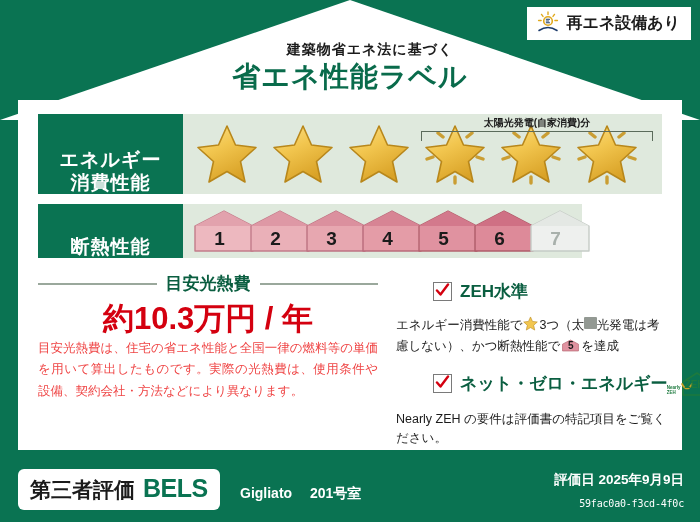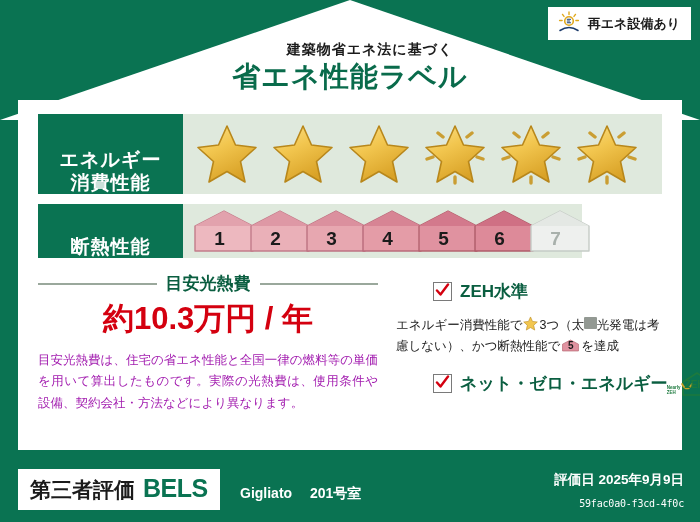--- a/index.html
+++ b/index.html
@@ -55,21 +55,21 @@
     background: #ffffff;
     border: 1px solid #0a7352;
     height: 33px;
     display: flex;
     align-items: center;
     gap: 7px;
     padding: 0 11px 0 9px;
     z-index: 7;
   }
   .renew-badge .txt {
-    font-size: 13px;
+    font-size: 16px;
     font-weight: bold;
     color: #1b1b1b;
     white-space: nowrap;
   }
 
   
   .heading-block {
     position: absolute;
     left: 0; top: 42px;
     width: 700px;
@@ -234,23 +234,23 @@
   .cost-amount {
     margin-top: 8px;
     text-align: center;
     font-size: 31px;
     font-weight: bold;
     color: #d4000f;
     letter-spacing: 0px;
     line-height: 1.05;
   }
   .cost-note {
-    margin-top: 14px;
+    margin-top: 2px;
     font-size: 12.5px;
-    color: #a21caf;
+    color: #ef4444;
     line-height: 1.75;
     text-align: justify;
   }
 
   
   .check-col {
     position: absolute;
     left: 378px;
     top: 180px;
     width: 270px;
@@ -337,20 +337,21 @@
   .footer-bels {
     position: absolute;
     left: 18px;
     bottom: 12px;
     background: #ffffff;
     padding: 5px 12px 6px 12px;
     display: flex;
     align-items: baseline;
     gap: 8px;
     z-index: 6;
+    border-radius: 6px;
   }
   .footer-bels .f-jp {
     font-size: 21px;
     font-weight: bold;
     color: #1b1b1b;
     letter-spacing: 0px;
   }
   .footer-bels .f-bels {
     font-size: 25px;
     font-weight: bold;
@@ -429,20 +430,24 @@
 
   <div class="card">
 
     <div class="perf-row" id="row-energy">
       <div class="perf-label">
         <span>エネルギー</span>
         <span>消費性能</span>
       </div>
       <div class="perf-value">
 
+        <div class="solar-bracket">
+          <div class="bk-text">太陽光発電(自家消費)分</div>
+          <div class="bk-line"></div>
+        </div>
 
         <div class="stars-wrap">
           <div class="star-cell">
             <svg width="64" height="62" viewBox="0 0 64 62">
               <defs>
                   <linearGradient id="g1" x1="0" y1="0" x2="0.5" y2="1">
                 <stop offset="0%" stop-color="#fbe08a"></stop>
                     <stop offset="45%" stop-color="#f2c64f"></stop>
                     <stop offset="100%" stop-color="#d9a227"></stop>
               </linearGradient>
@@ -601,20 +606,21 @@
               <path d="M17 2 L31 11 L31 24 L3 24 L3 11 Z" fill="none" stroke="#1d7a3e" stroke-width="1.7" stroke-linejoin="round"></path>
               <path d="M2 13 Q7 22 12 13" fill="none" stroke="#c9a227" stroke-width="1.7" stroke-linecap="round"></path>
             </svg>
             <span class="zt">ZEH</span>
             <span class="zsub">
               <span>Nearly</span><br>
               <span>ZEH</span>
             </span>
           </span>
         </div>
+        <div class="check-desc">Nearly ZEH の要件は評価書の特記項目をご覧ください。</div>
       </div>
 
     </div>
   </div>
 
   <div class="footer-bels">
     <span class="f-jp">第三者評価</span>
     <span class="f-bels">BELS</span>
   </div>
   <div class="footer-prop">

